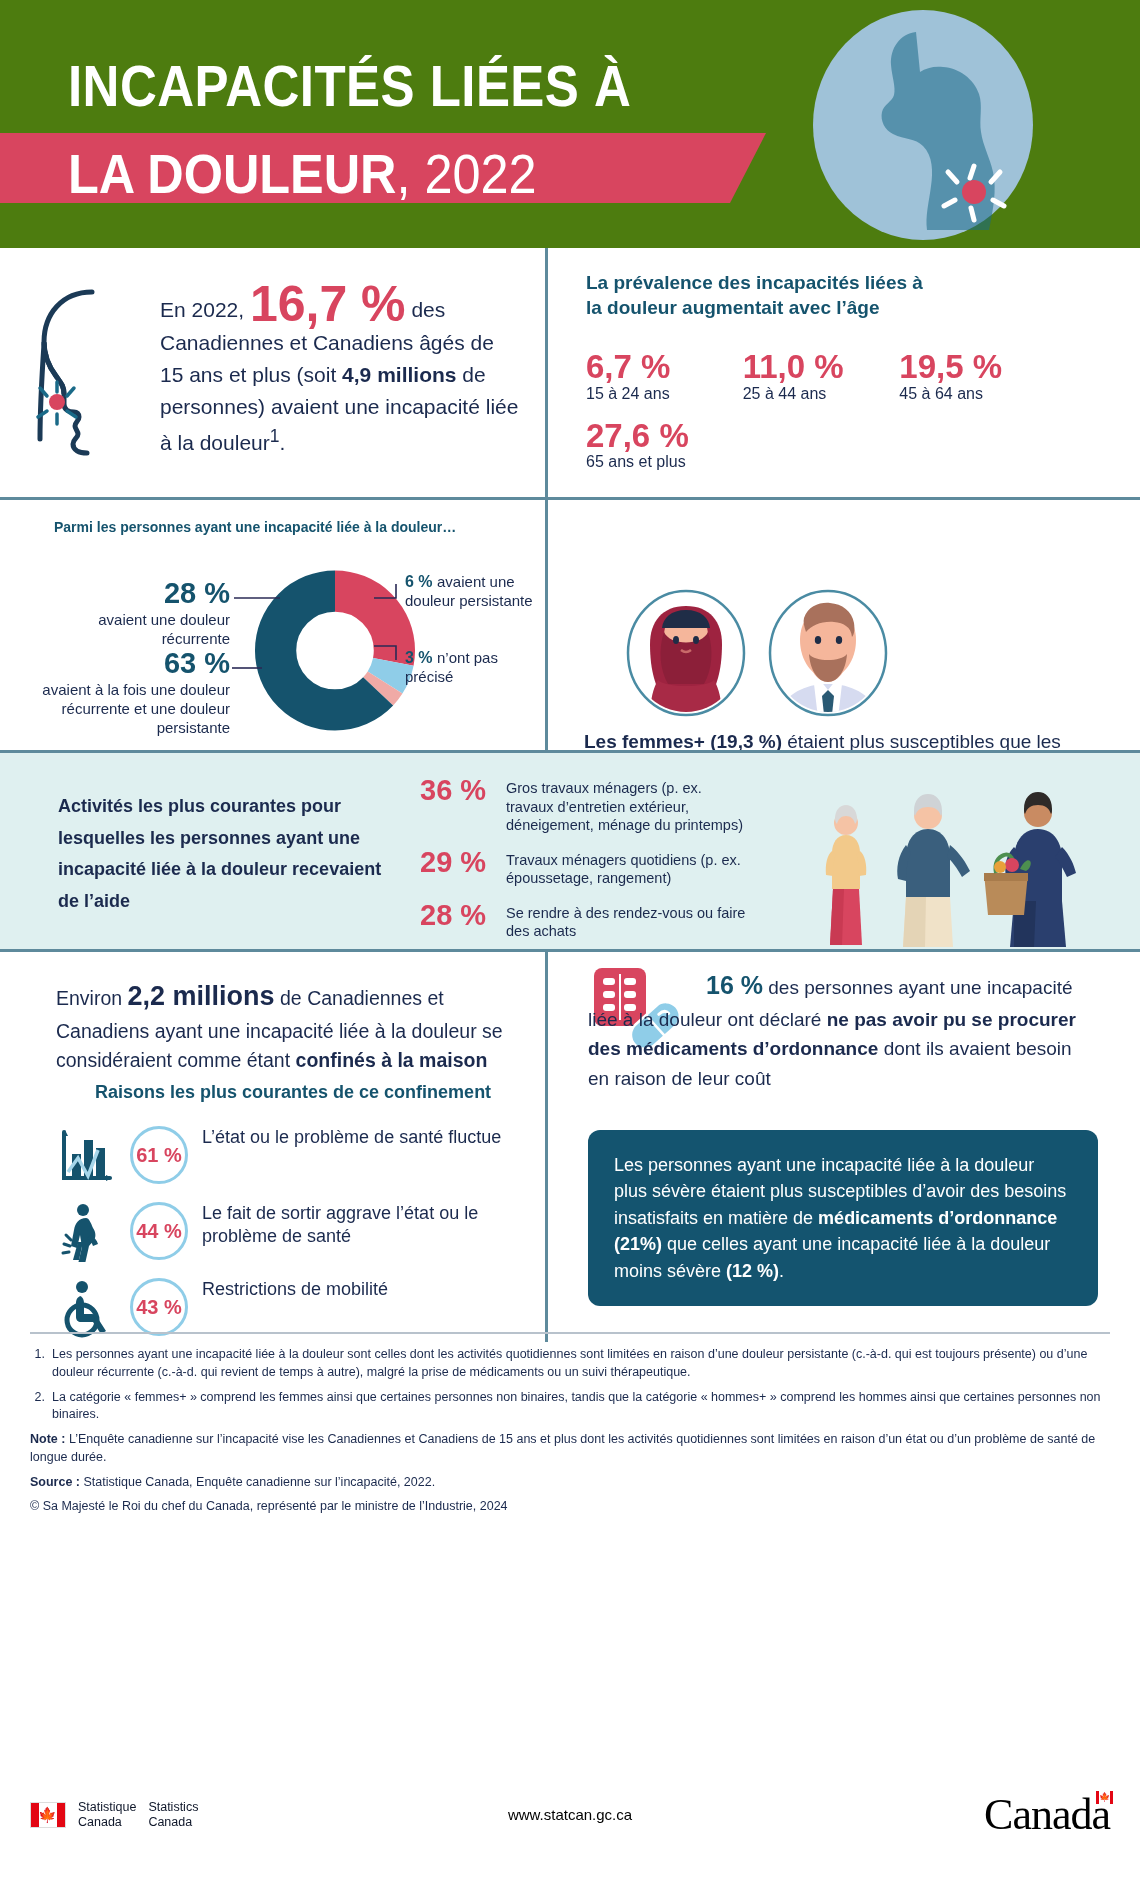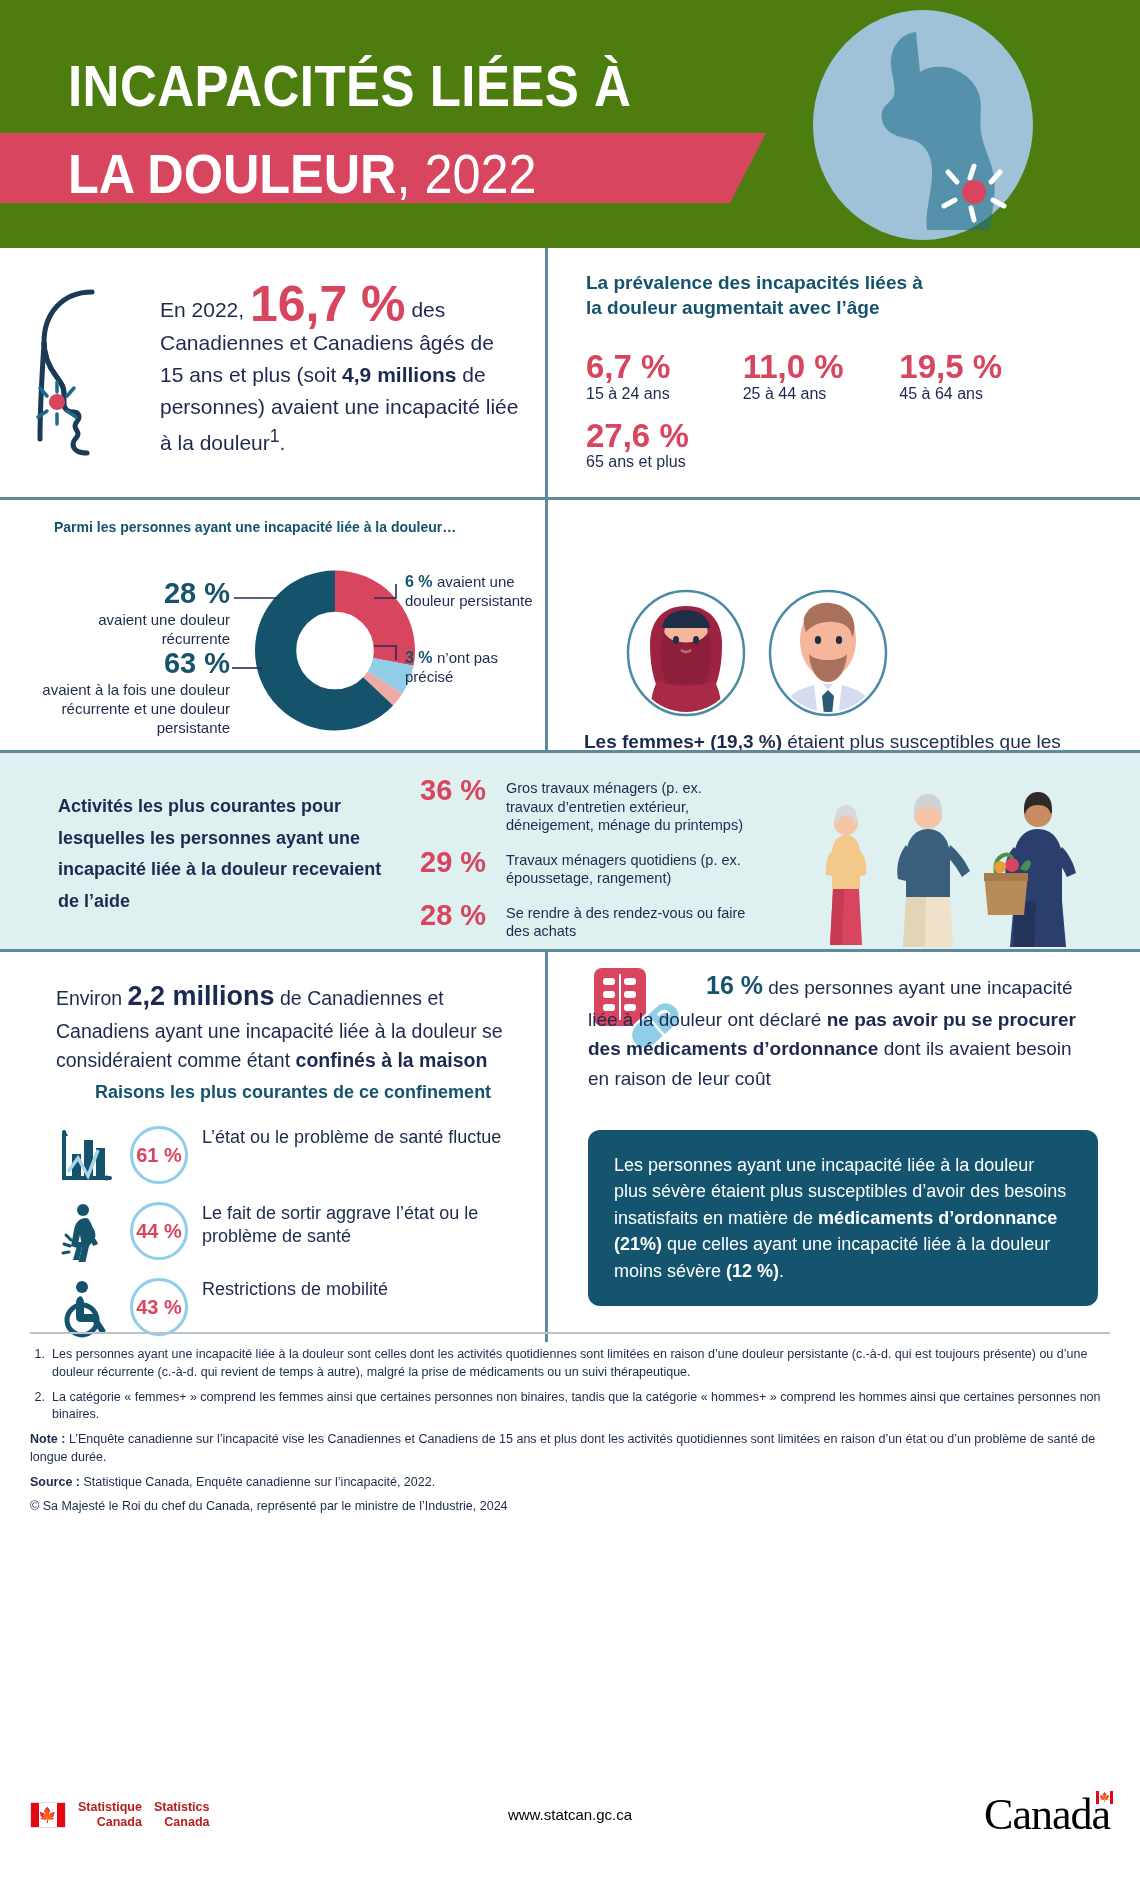--- a/index.html
+++ b/index.html
@@ -125,21 +125,21 @@
   .note p{flex:1;}
   .note b{font-weight:bold;}
 
   
   .footer{position:absolute;left:0;bottom:38px;width:1140px;padding:0 30px;
     display:flex;align-items:center;}
   .statcan{display:flex;align-items:center;gap:12px;}
   .flagbox{width:36px;height:26px;background:#fff;border:1px solid #ddd;position:relative;display:flex;}
   .flagbox .bar{width:9px;background:#e30613;}
   .flagbox .mid{flex:1;background:#fff;display:flex;align-items:center;justify-content:center;color:#e30613;font-size:15px;line-height:1;}
-  .sc-txt{font-size:12.5px;font-weight:bold;line-height:1.18;color:#b91c1c;text-align:right;}
+  .sc-txt{font-size:12.5px;font-weight:normal;line-height:1.18;color:#0f172a;}
   .url{position:absolute;left:0;width:1140px;text-align:center;font-size:15px;color:#000;}
   .wordmark{margin-left:auto;font-family:"Liberation Serif",serif;font-size:44px;color:#000;position:relative;letter-spacing:-1px;}
   .wordmark .fl{position:absolute;right:-3px;top:2px;width:17px;height:13px;background:#fff;display:flex;}
   .wordmark .fl i{width:4px;background:#e30613;}
   .wordmark .fl u{flex:1;background:#fff;text-decoration:none;color:#e30613;font-size:9px;text-align:center;line-height:13px;font-family:"Liberation Sans",sans-serif;}
 </style>
 </head>
 <body>
 
 <div class="header">

